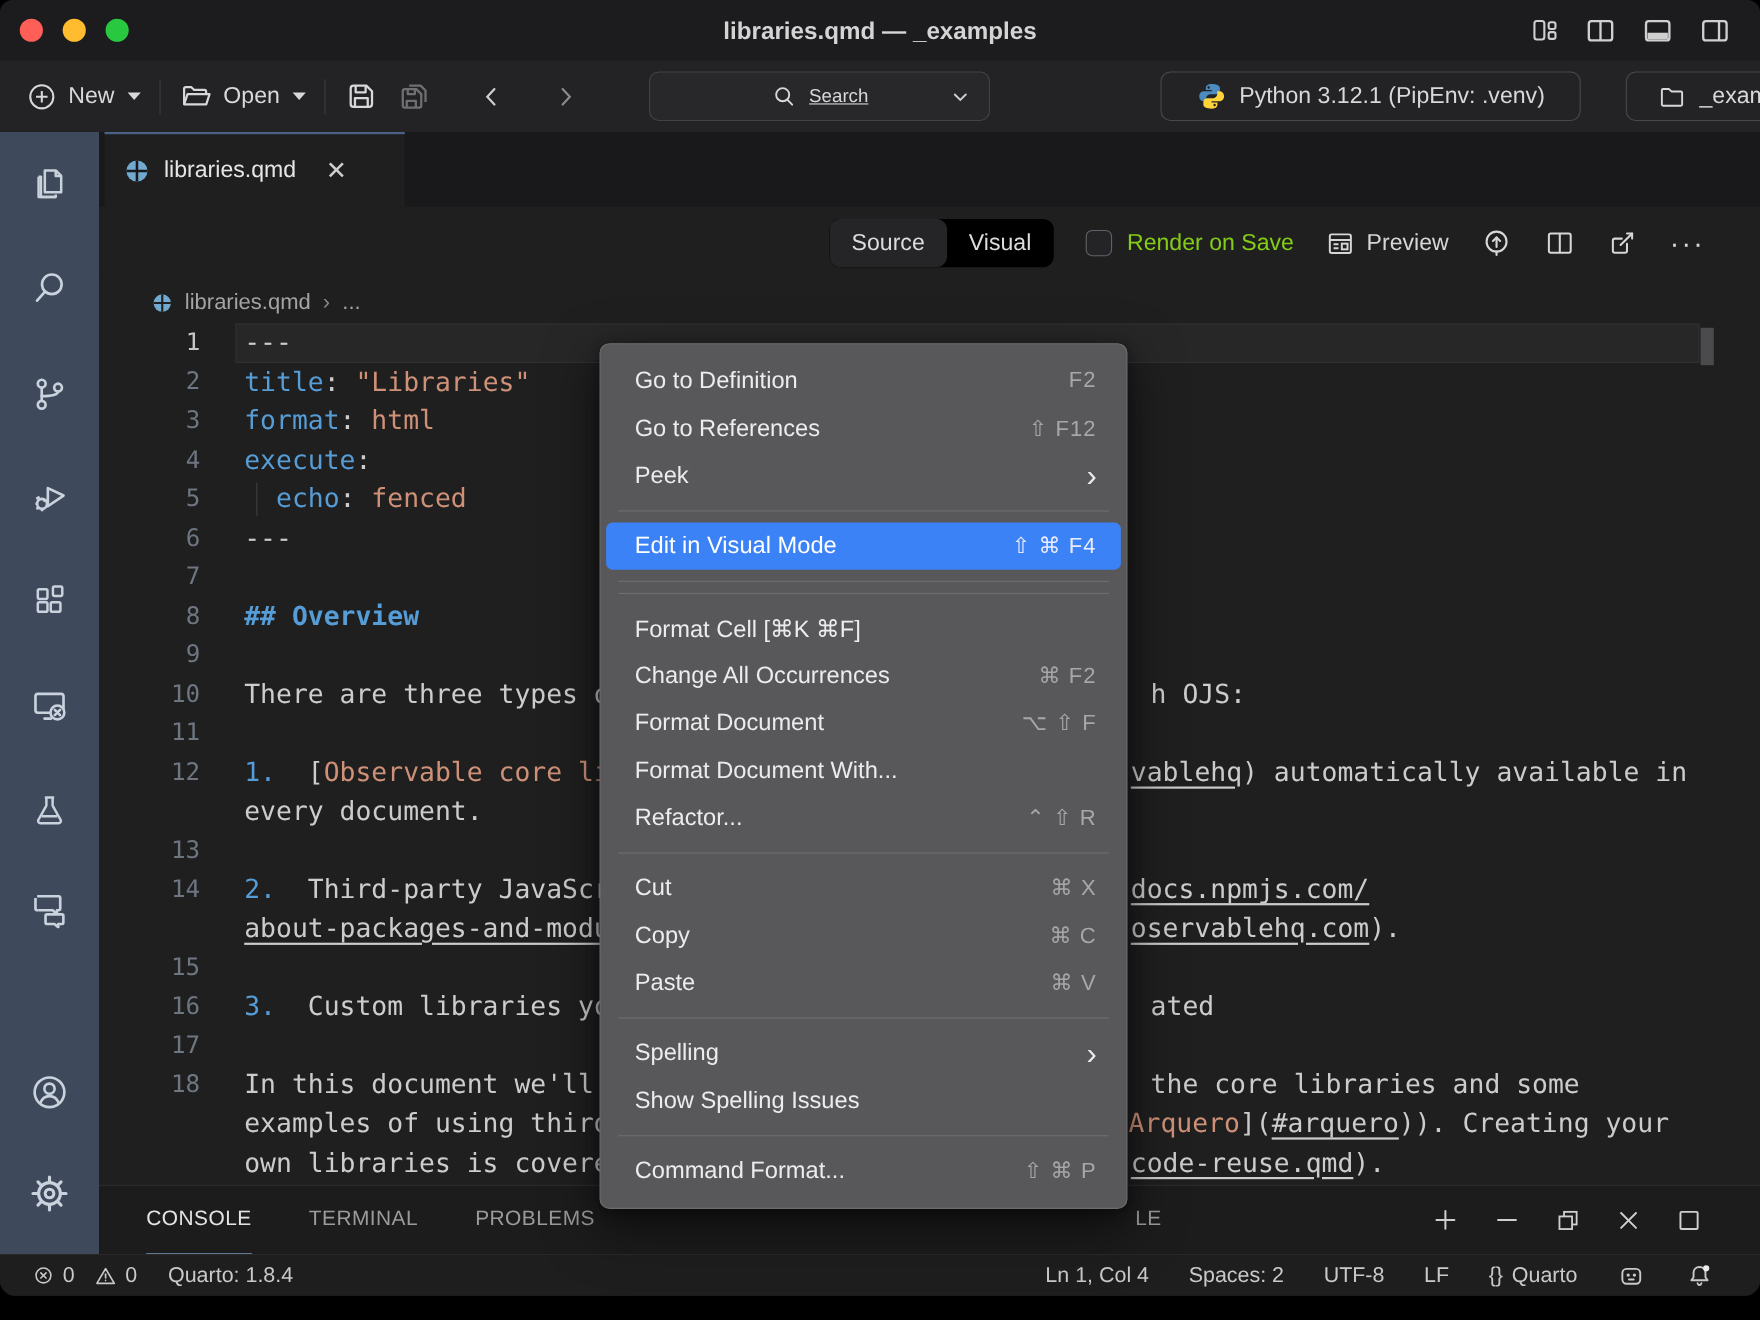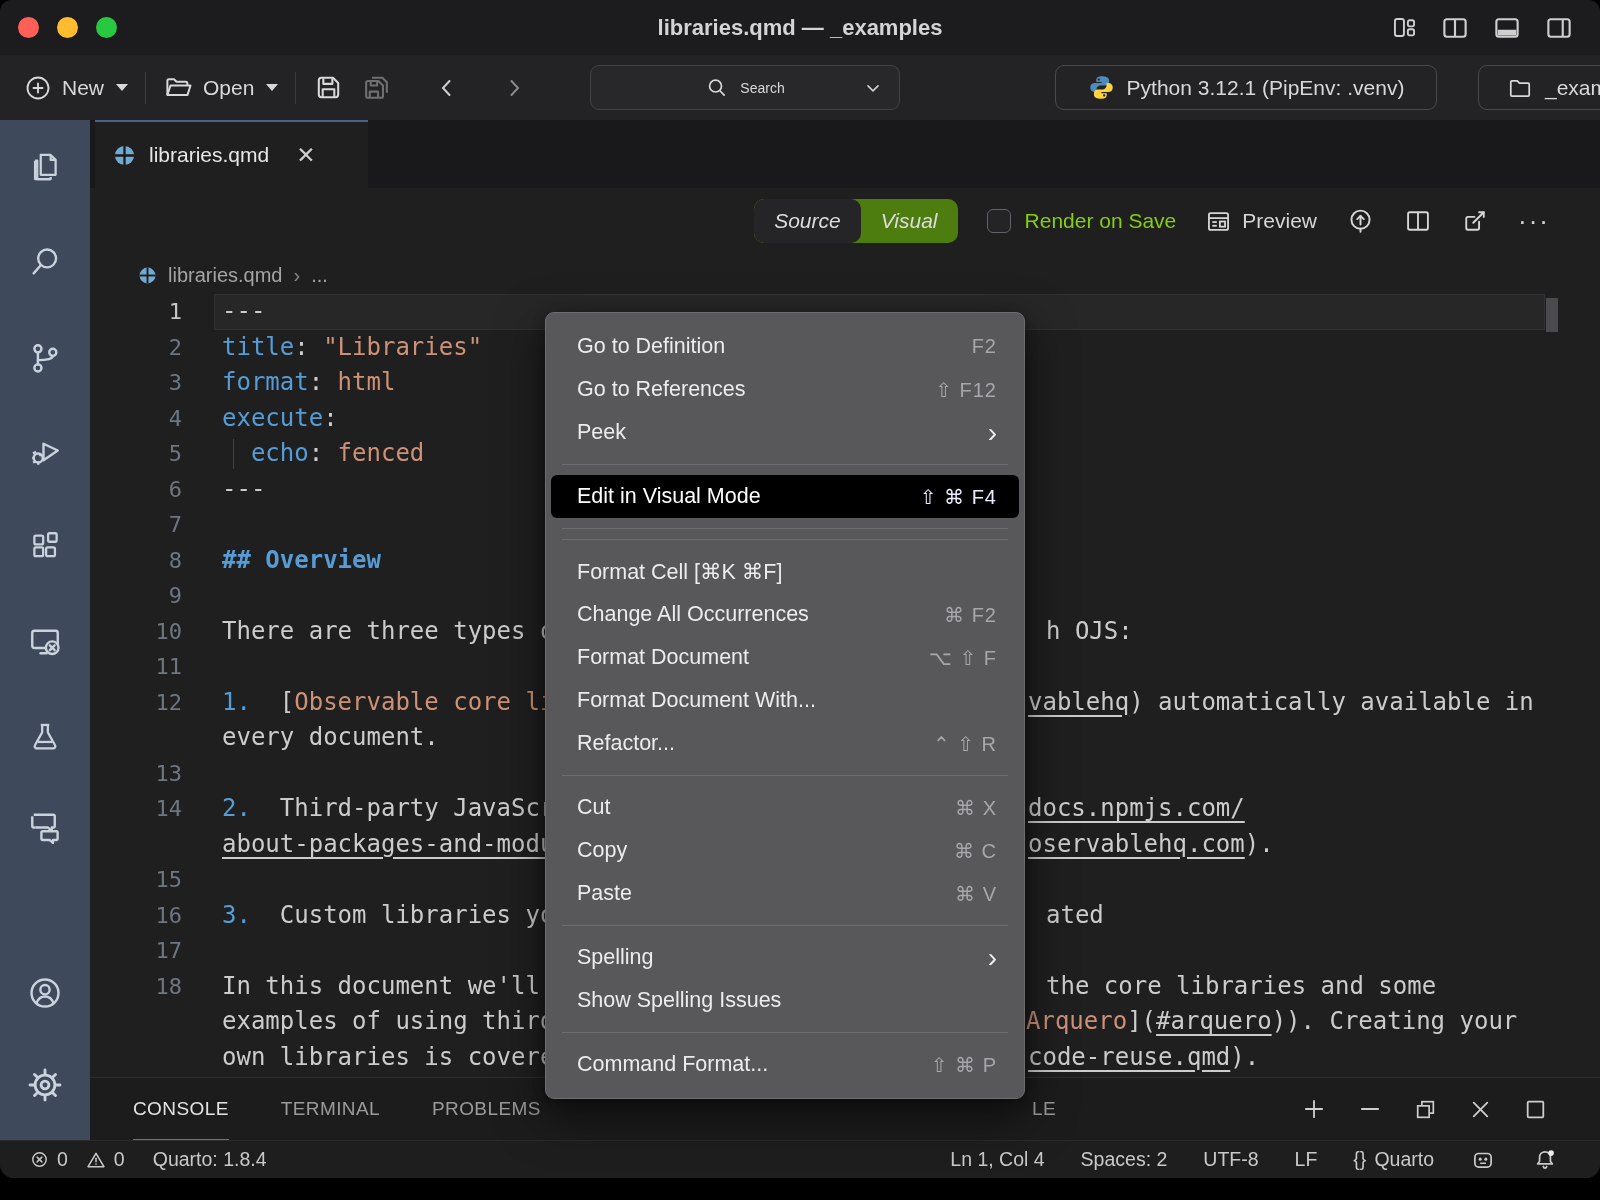--- a/index.html
+++ b/index.html
@@ -20,42 +20,42 @@
   .toolbar{position:absolute;top:55px;left:0;right:0;height:65px;background:#232326;}
   .tbleft{position:absolute;left:24px;top:0;height:65px;display:flex;align-items:center;gap:17px;}
   .tbbtn{display:flex;align-items:center;gap:10px;font-size:21px;color:#d8d8d9;}
   .caret{width:0;height:0;border-left:6px solid transparent;border-right:6px solid transparent;
          border-top:7px solid #d8d8d9;margin-left:2px;}
   .vsep{width:1px;height:32px;background:#3d3d40;}
   .dim{opacity:.42;}
   .navchev{margin-left:26px;}
   .searchbox{position:absolute;left:590px;top:10px;width:310px;height:45px;background:#28282b;
              border:1px solid #434347;border-radius:9px;display:flex;align-items:center;
-             justify-content:center;gap:12px;font-size:14px;color:#d8d8d9;}
+             justify-content:center;gap:12px;font-size:17px;color:#d8d8d9;text-decoration:underline;}
   .searchbox .chev{position:absolute;right:16px;}
   .pill{position:absolute;top:10px;height:45px;border:1px solid #49494d;border-radius:9px;
         display:flex;align-items:center;gap:12px;font-size:21px;color:#d8d8d9;padding:0 28px;}
   .pill.py{left:1055px;width:382px;justify-content:center;}
   .pill.proj{left:1478px;width:180px;white-space:nowrap;overflow:hidden;}
 
   
   .activitybar{position:absolute;top:120px;left:0;width:90px;bottom:38px;background:#3E4A5C;}
   .act{position:absolute;left:25px;width:40px;height:40px;display:flex;align-items:center;justify-content:center;}
 
   
   .tabstrip{position:absolute;top:120px;left:90px;right:0;height:68px;background:#19191b;}
   .tab{position:absolute;left:5px;top:0;width:273px;height:68px;background:#1f1f1f;
        border-top:2px solid #4A6286;display:flex;align-items:center;padding:0 18px;gap:13px;}
   .tab .lbl{font-size:21px;color:#e6e6e6;}
   .closex{font-size:23px;color:#cfcfcf;margin-left:14px;}
 
   
   .edactions{position:absolute;top:188px;left:90px;right:0;height:66px;background:#1f1f1f;}
   .edright{position:absolute;right:50px;top:0;height:66px;display:flex;align-items:center;gap:29px;}
-  .segwrap{display:flex;background:#4d7c0f;border-radius:10px;overflow:hidden;height:44px;font-style:italic;}
+  .segwrap{display:flex;background:#000000;border-radius:10px;overflow:hidden;height:44px;}
   .seg{display:flex;align-items:center;padding:0 20px;font-size:21px;color:#dcdcdd;}
   .seg.src{background:#252528;border-radius:10px;}
   .chkrow{display:flex;align-items:center;gap:14px;font-size:21px;color:#84cc16;}
   .chk{width:24px;height:24px;border:1.6px solid #5f6368;border-radius:6px;background:#242427;}
   .icnbtn{display:flex;align-items:center;gap:10px;font-size:21px;color:#d6d6d7;}
   .dots{font-size:26px;letter-spacing:2px;color:#d6d6d7;}
 
   
   .breadcrumb{position:absolute;top:256px;left:138px;height:38px;display:flex;align-items:center;
               gap:11px;font-size:20px;color:#a4a4a5;}
@@ -95,21 +95,21 @@
   .stright{position:absolute;right:42px;top:0;height:37px;display:flex;align-items:center;gap:36px;}
   .belldot{position:relative;display:flex;}
 
   
   .menu{position:absolute;left:545px;top:312px;width:480px;background:#58585B;
         border:1px solid #6d6d70;border-radius:9px;padding:12px 0;z-index:50;
         box-shadow:0 16px 48px rgba(0,0,0,.55),0 3px 12px rgba(0,0,0,.35);}
   .mi{height:43px;display:flex;align-items:center;margin:0 5px;padding:0 22px 0 26px;
       border-radius:6px;font-size:21.5px;color:#ececee;}
   .mi .sc{margin-left:auto;color:#a7a7ab;font-size:20px;letter-spacing:1px;}
-  .mi.sel{background:#000000;color:#ffffff;}
+  .mi.sel{background:#3b82f6;color:#ffffff;}
   .mi.sel .sc{color:#e9ecff;}
   .mi.sub::after{content:"\203A";margin-left:auto;font-size:28px;color:#ececee;line-height:1;}
   .msep{height:1px;background:#6e6e71;margin:10px 16px;}
 
   svg{display:block;}
 </style>
 </head>
 <body>
 
 <div class="win">

